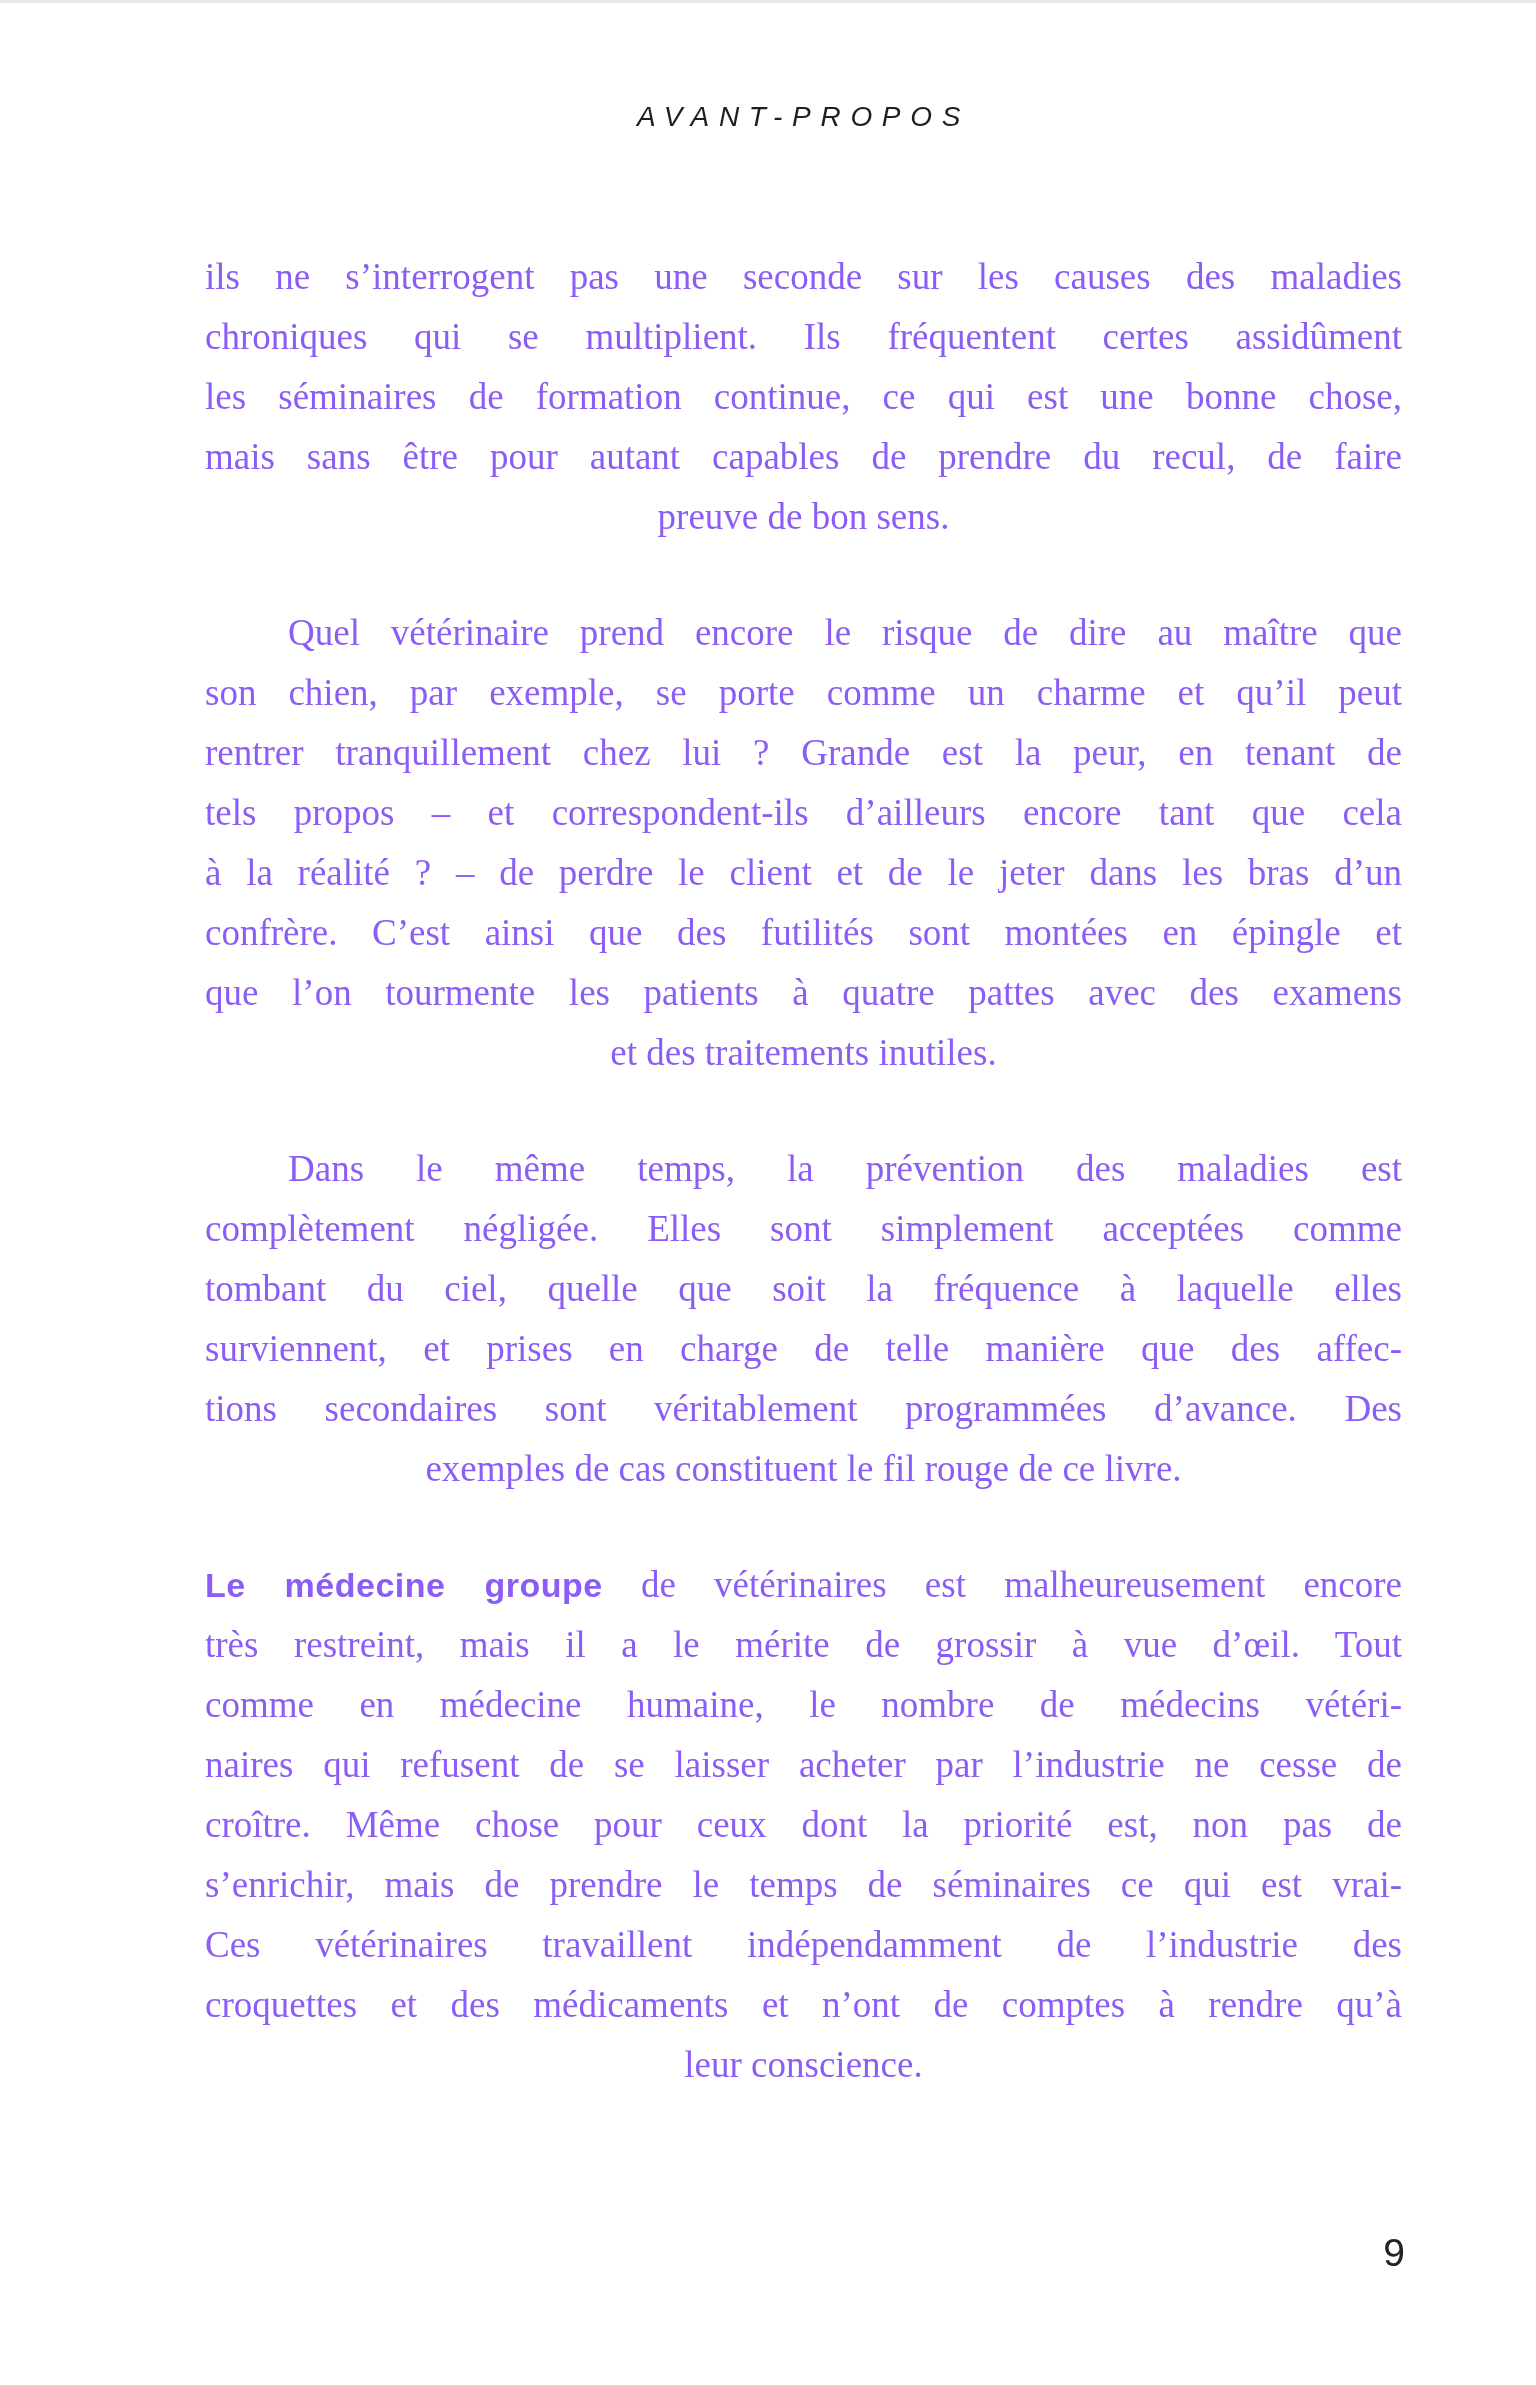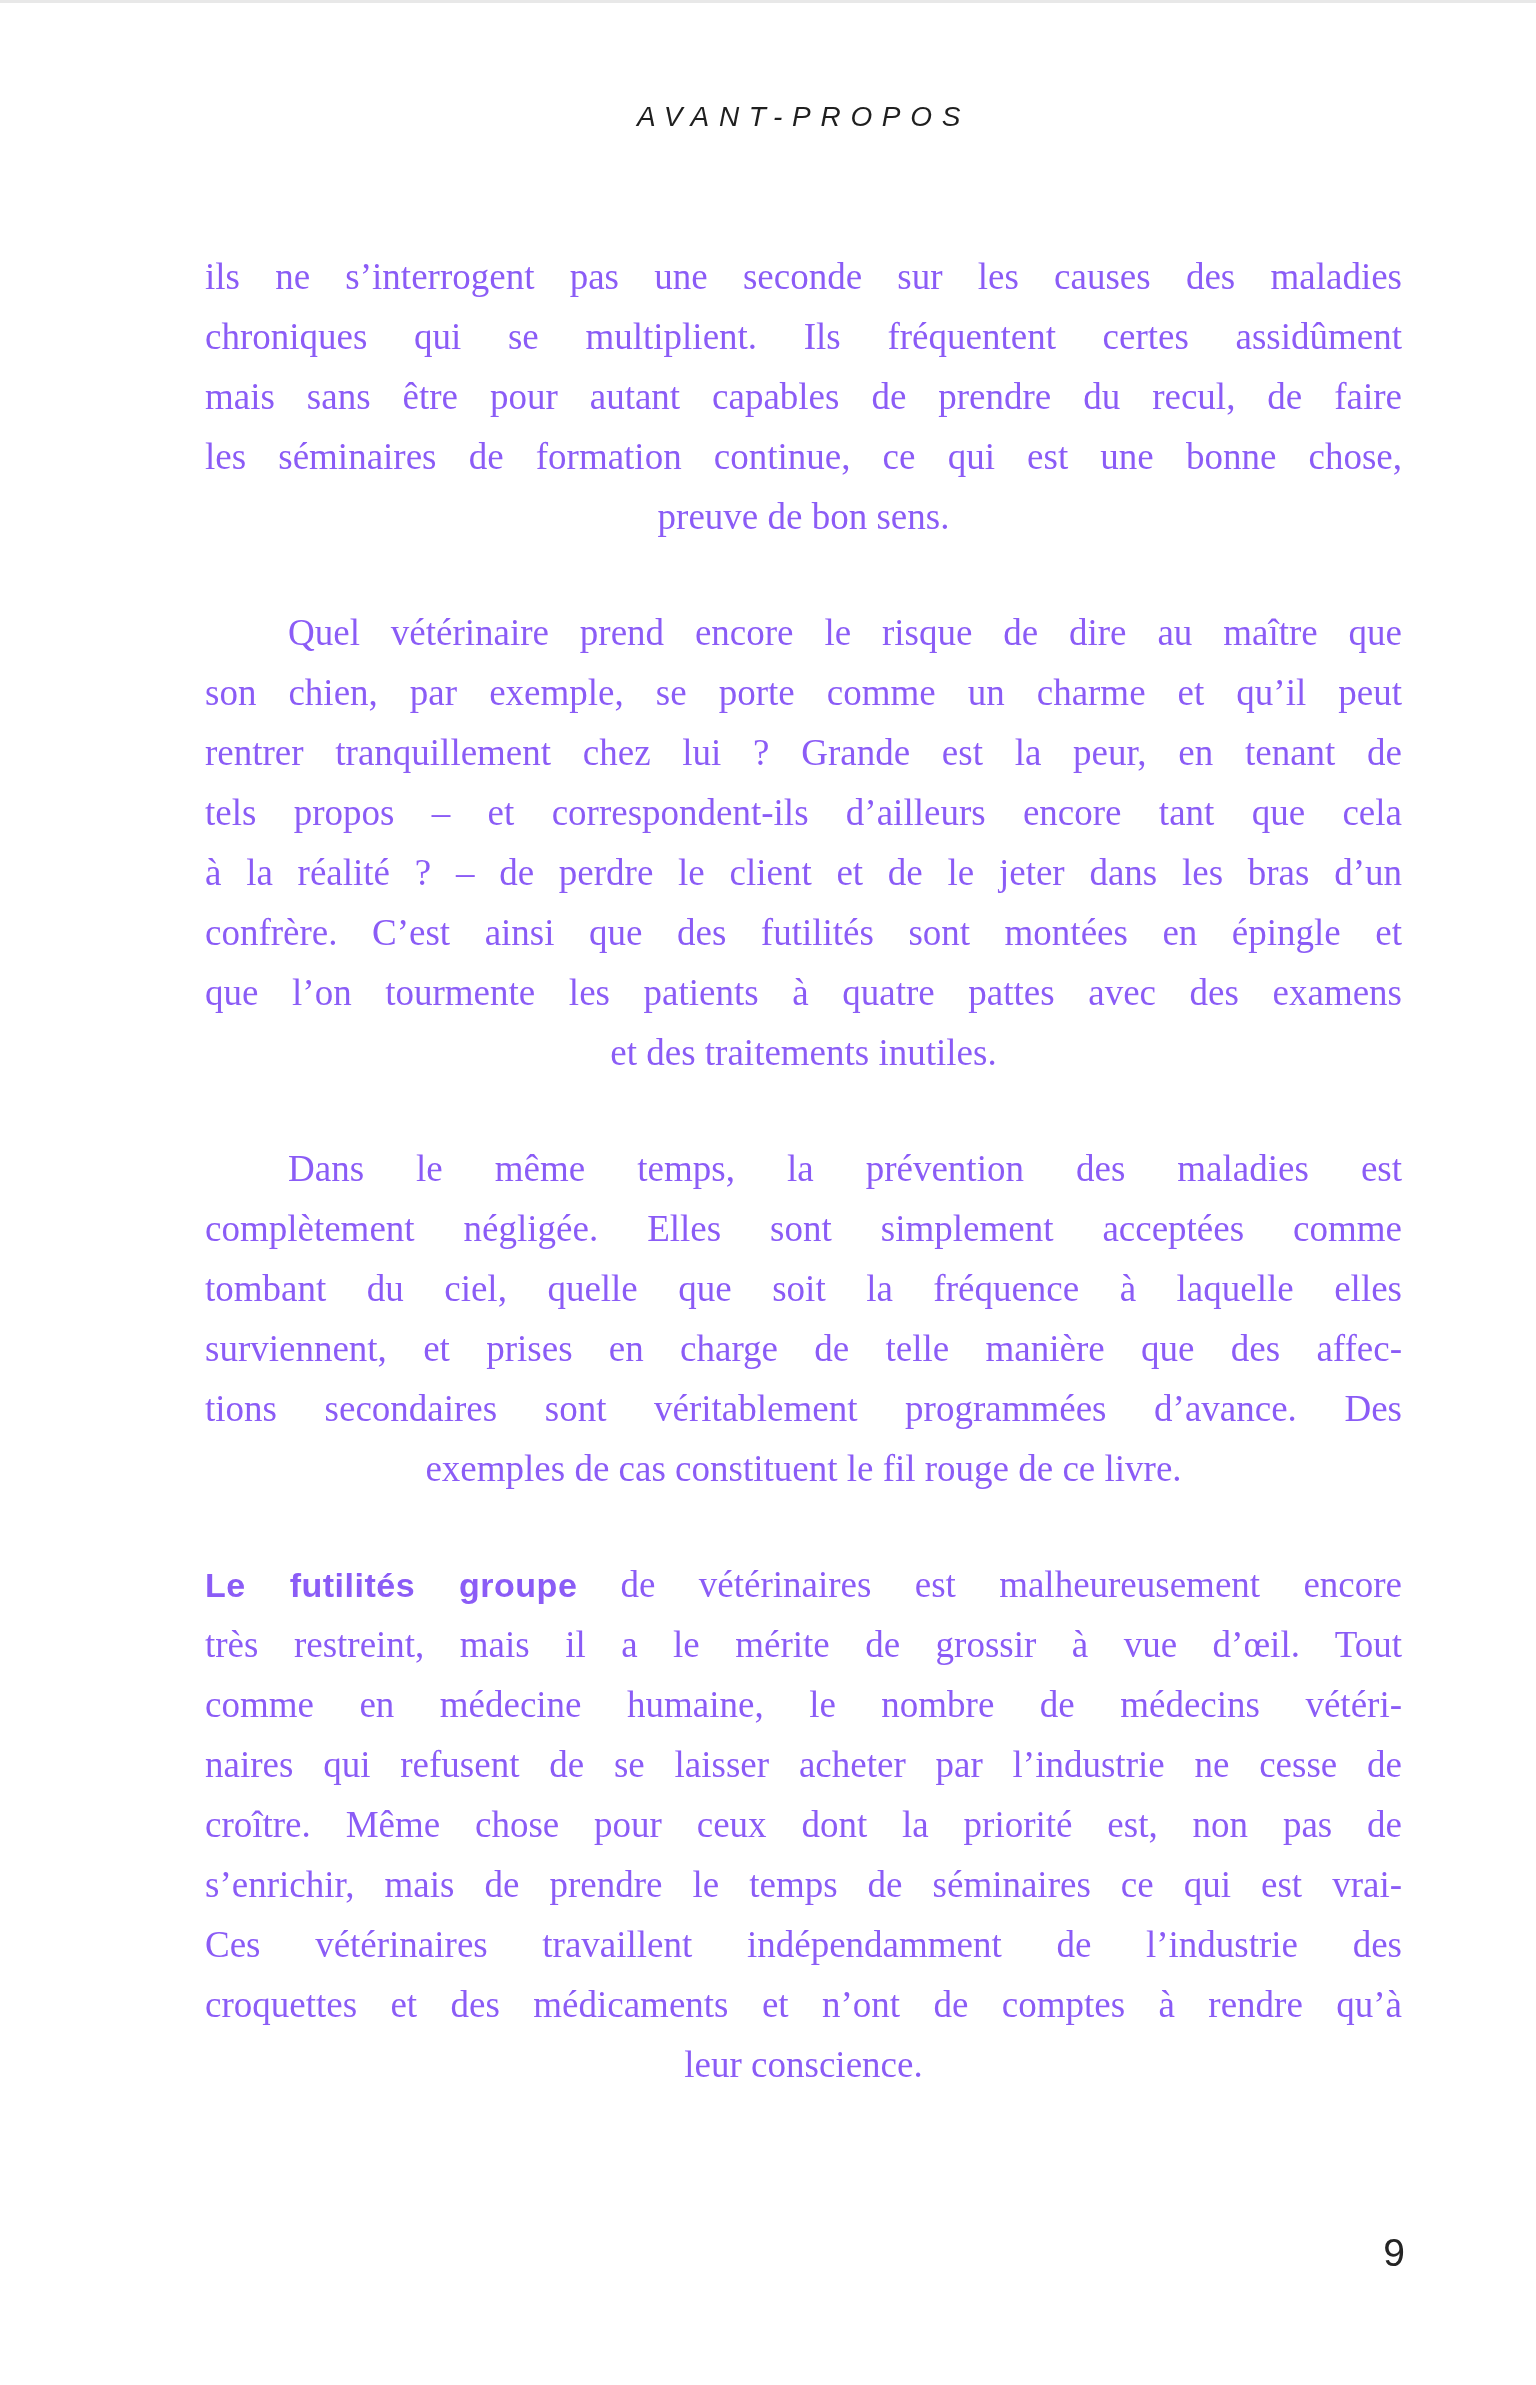--- a/index.html
+++ b/index.html
@@ -71,22 +71,22 @@
 </head>
 <body>
 
 <div class="page">
   <div class="running-head">AVANT-PROPOS</div>
 
   <div class="text-block" id="text-block">
       <div class="para">
         <div class="jline">ils ne s’interrogent pas une seconde sur les causes des maladies</div>
         <div class="jline">chroniques qui se multiplient. Ils fréquentent certes assidûment</div>
+        <div class="jline">les séminaires de formation continue, ce qui est une bonne chose,</div>
         <div class="jline">mais sans être pour autant capables de prendre du recul, de faire</div>
-        <div class="jline">les séminaires de formation continue, ce qui est une bonne chose,</div>
         <div class="jline last">preuve de bon sens.</div>
       </div>
       <div class="para">
         <div class="jline indent">Quel vétérinaire prend encore le risque de dire au maître que</div>
         <div class="jline">son chien, par exemple, se porte comme un charme et qu’il peut</div>
         <div class="jline">rentrer tranquillement chez lui ? Grande est la peur, en tenant de</div>
         <div class="jline">tels propos – et correspondent-ils d’ailleurs encore tant que cela</div>
         <div class="jline">à la réalité ? – de perdre le client et de le jeter dans les bras d’un</div>
         <div class="jline">confrère. C’est ainsi que des futilités sont montées en épingle et</div>
         <div class="jline">que l’on tourmente les patients à quatre pattes avec des examens</div>
@@ -94,21 +94,21 @@
       </div>
       <div class="para">
         <div class="jline indent">Dans le même temps, la prévention des maladies est</div>
         <div class="jline">complètement négligée. Elles sont simplement acceptées comme</div>
         <div class="jline">tombant du ciel, quelle que soit la fréquence à laquelle elles</div>
         <div class="jline">surviennent, et prises en charge de telle manière que des affec-</div>
         <div class="jline">tions secondaires sont véritablement programmées d’avance. Des</div>
         <div class="jline last">exemples de cas constituent le fil rouge de ce livre.</div>
       </div>
       <div class="para">
-        <div class="jline"><span class="lead-bold">Le futilités groupe</span> de vétérinaires est malheureusement encore</div>
+        <div class="jline"><span class="lead-bold">Le médecine groupe</span> de vétérinaires est malheureusement encore</div>
         <div class="jline">très restreint, mais il a le mérite de grossir à vue d’œil. Tout</div>
         <div class="jline">comme en médecine humaine, le nombre de médecins vétéri-</div>
         <div class="jline">naires qui refusent de se laisser acheter par l’industrie ne cesse de</div>
         <div class="jline">croître. Même chose pour ceux dont la priorité est, non pas de</div>
         <div class="jline">s’enrichir, mais de prendre le temps de séminaires ce qui est vrai-</div>
         <div class="jline">Ces vétérinaires travaillent indépendamment de l’industrie des</div>
         <div class="jline">croquettes et des médicaments et n’ont de comptes à rendre qu’à</div>
         <div class="jline last">leur conscience.</div>
       </div>
     </div>

